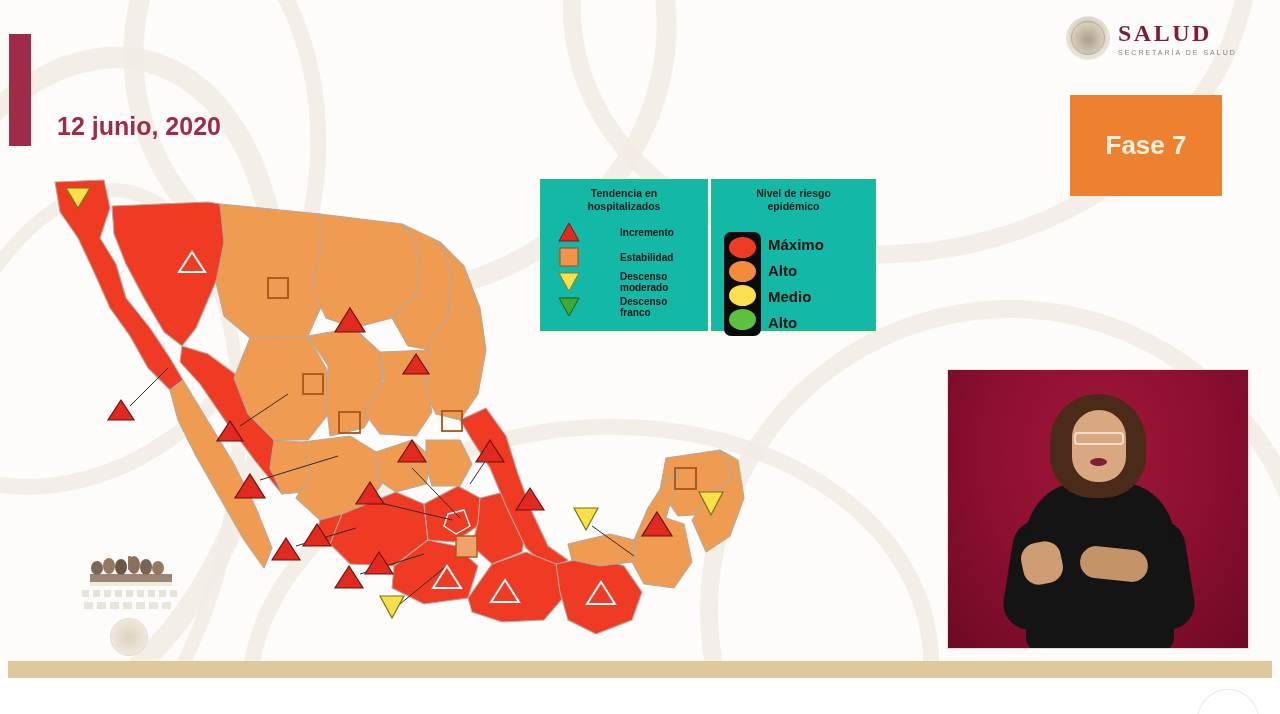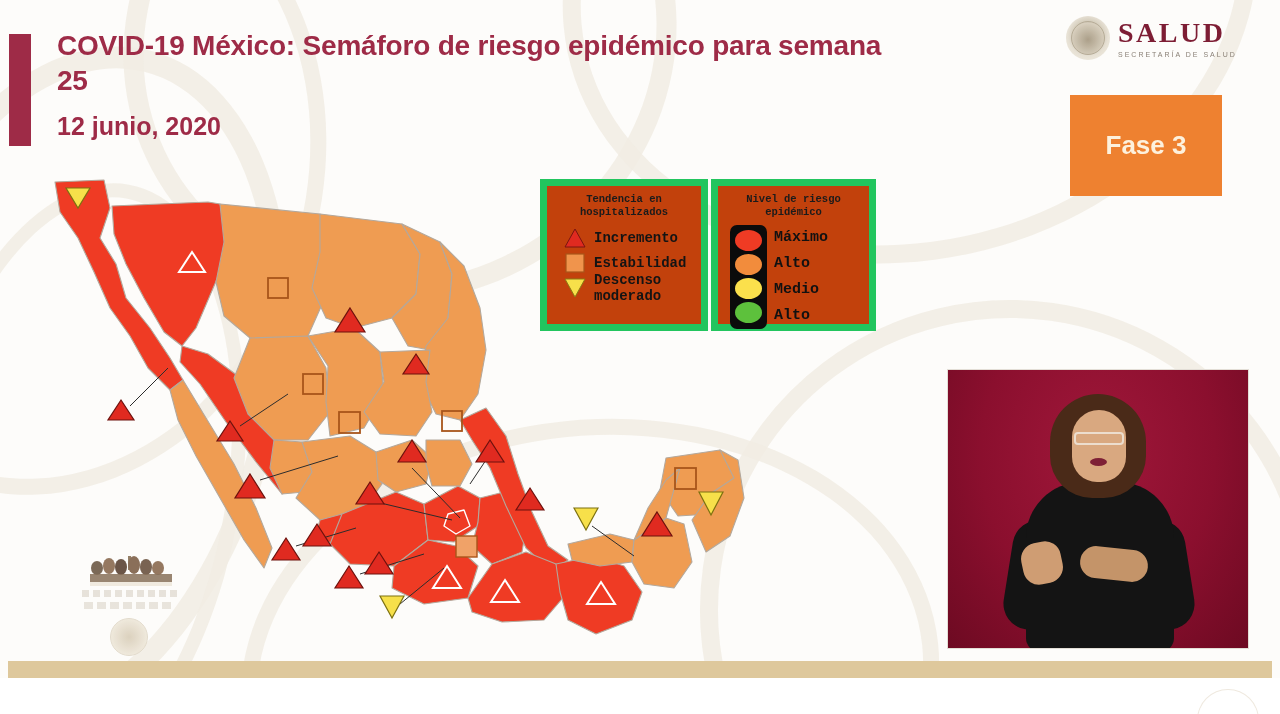--- a/index.html
+++ b/index.html
@@ -61,62 +61,61 @@
     position: relative; opacity: .95;
   }
   .salud-seal::after {
     content:""; position:absolute; inset:5px; border-radius:50%;
     border: 1px solid #b3a892;
     background: radial-gradient(circle at 50% 55%, #a89b84 0%, #d6cdbb 70%, transparent 72%);
   }
   .salud-txt { display:flex; flex-direction:column; line-height:1; }
   .salud-main {
     font-family: "Liberation Serif", serif;
-    font-size: 28px; font-weight: bold; color: #7d1d34;
+    font-size: 24px; font-weight: bold; color: #7d1d34;
     letter-spacing: 2.5px;
   }
   .salud-sub {
     font-size: 7px; color: #8a8076; letter-spacing: 2px; margin-top: 4px;
   }
 
   
   .fase {
     position: absolute; left: 1070px; top: 95px;
     width: 152px; height: 101px;
     background: #ee8130;
     display: flex; align-items: center; justify-content: center;
     color: #fdf1dd; font-size: 26px; font-weight: bold;
   }
 
   
   .legend {
     position: absolute;
-    background: #c2410c;
-    border: 7px solid #22c55e;
-    font-family: Liberation Mono, monospace;
+    background: #14b8a6;
+    border: 1px solid #22c55e;
   }
   .legend-trend { left: 540px; top: 179px; width: 168px; height: 152px; padding: 7px 8px; }
   .legend-risk  { left: 711px; top: 179px; width: 165px; height: 152px; padding: 7px 8px; }
   .legend-title {
     text-align: center; font-size: 10.5px; font-weight: bold; color: #1b1b1b;
     line-height: 1.22;
   }
   .trend-rows { margin-top: 7px; }
   .trend-row {
     display: flex; align-items: center; gap: 8px; height: 25px; padding-left: 9px;
   }
-  .trend-row .lbl { font-size: 14px; font-weight: bold; color: #141414; }
+  .trend-row .lbl { font-size: 10px; font-weight: bold; color: #141414; margin-left: 32px; }
 
   .gly { width: 22px; height: 20px; flex: 0 0 22px; position: relative; }
   .gly-tri-up, .gly-tri-dn {
     position:absolute; left:0; top:0; width:22px; height:20px;
   }
 
   
-  .tl-wrap { display:flex; align-items:center; gap:7px; margin-top:6px; padding-left:4px; }
+  .tl-wrap { display:flex; align-items:center; gap:7px; margin-top:19px; padding-left:4px; }
   .tl-body {
     width: 37px; height: 104px; background: #0b0b0b; border-radius: 7px;
     display:flex; flex-direction:column; align-items:center; justify-content:space-around;
     padding: 4px 0;
   }
   .tl-lamp { width: 27px; height: 21px; border-radius: 50%; }
   .tl-labels { display:flex; flex-direction:column; justify-content:space-around; height:104px; }
   .tl-labels span { font-size: 15px; font-weight: bold; color:#111; line-height: 1; }
 
   
@@ -183,32 +182,31 @@
 
   <div class="wm wm1"></div>
   <div class="wm wm2"></div>
   <div class="wm wm3"></div>
   <div class="wm wm4"></div>
   <div class="wm wm5"></div>
   <div class="wm wm6"></div>
   <div class="wm wm7"></div>
 
   <div class="title-bar"></div>
-  <h1 class="title">COVID-19 México: Semáforo de riesgo epidémico para semana 25</h1>
   <div class="subtitle">12 junio, 2020</div>
 
   <div class="salud">
     <div class="salud-seal"></div>
     <div class="salud-txt">
       <div class="salud-main">SALUD</div>
       <div class="salud-sub">SECRETARÍA DE SALUD</div>
     </div>
   </div>
 
-  <div class="fase">Fase 3</div>
+  <div class="fase">Fase 7</div>
 
   <div class="legend legend-trend">
     <div class="legend-title">
       <div>Tendencia en</div>
       <div>hospitalizados</div>
     </div>
     <div class="trend-rows">
       <div class="trend-row">
         <span class="gly">
           <svg class="gly-tri-up" viewBox="0 0 22 20">
@@ -225,20 +223,28 @@
         </span>
         <span class="lbl">Estabilidad</span>
       </div>
       <div class="trend-row">
         <span class="gly">
           <svg class="gly-tri-dn" viewBox="0 0 22 20">
               <polygon points="1,1 21,1 11,19" fill="#f7e04a" stroke="#8a7c14" stroke-width="1"></polygon>
             </svg>
         </span>
         <span class="lbl">Descenso moderado</span>
+      </div>
+      <div class="trend-row">
+        <span class="gly">
+          <svg class="gly-tri-dn" viewBox="0 0 22 20">
+              <polygon points="1,1 21,1 11,19" fill="#3faa35" stroke="#1d5b18" stroke-width="1"></polygon>
+            </svg>
+        </span>
+        <span class="lbl">Descenso franco</span>
       </div>
     </div>
   </div>
 
   <div class="legend legend-risk">
     <div class="legend-title">
       <div>Nivel de riesgo</div>
       <div>epidémico</div>
     </div>
     <div class="tl-wrap">

